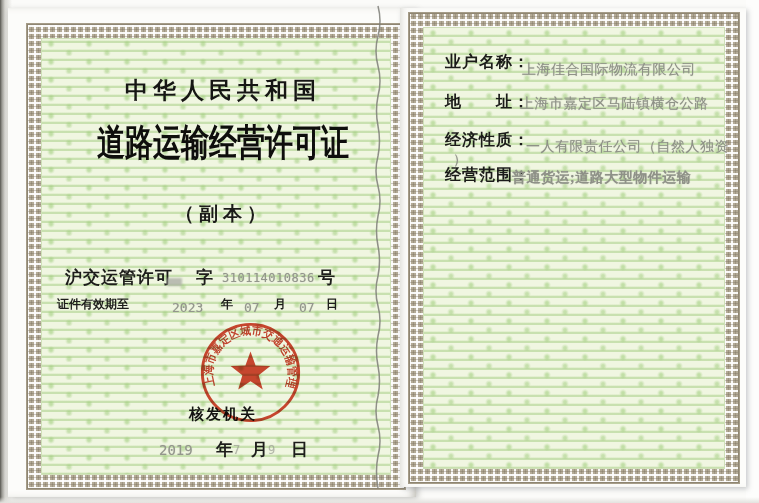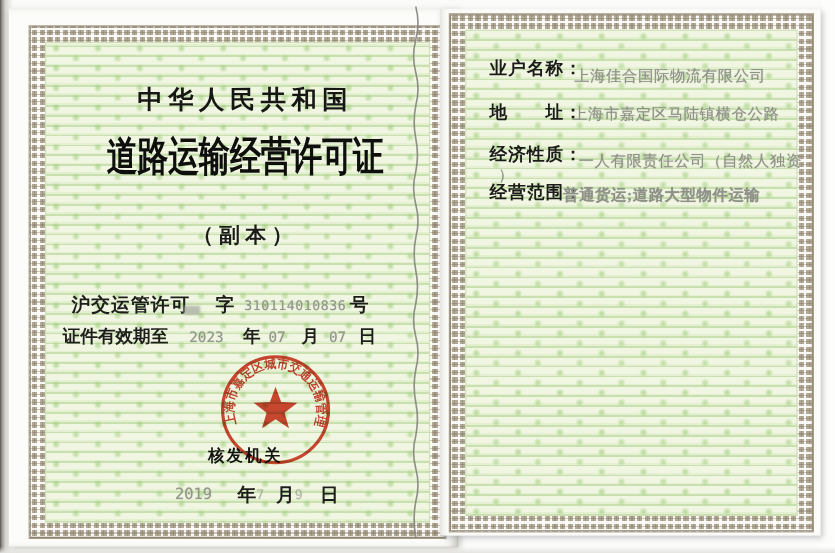--- a/index.html
+++ b/index.html
@@ -39,21 +39,21 @@
   .gry{color:#93968c;font-family:"DejaVu Sans Mono","Liberation Mono",monospace;
        text-shadow:0 0 1px rgba(148,151,141,.6);}
   .cl{position:absolute;left:14px;right:0;text-align:center;}
 
   .country{top:37px;font-size:23px;font-weight:700;letter-spacing:5px;color:#161614;}
   .doc-title{top:86px;font-size:28px;font-weight:900;letter-spacing:0px;color:#0e0e0c;}
   .doc-title span{display:inline-block;transform:scaleY(1.32);}
   .copy-type{top:163px;font-size:19px;font-weight:600;letter-spacing:5px;color:#1b1b19;}
 
   .lic-row{font-size:17px;font-weight:700;}
-  .val-row{font-size:16px;font-weight:600;}
+  .val-row{font-size:12px;font-weight:600;}
   .smudge{position:absolute;width:15px;height:8px;background:#a9aba3;filter:blur(1.2px);opacity:.75;}
 
   .issuer{top:367px;font-size:15px;font-weight:600;letter-spacing:2px;color:#141412;}
   .seal{position:absolute;left:155px;top:280px;width:109px;height:109px;
         mix-blend-mode:multiply;opacity:.93;}
 
   .faint{opacity:.65;}
 
   .fld-label{font-size:16px;font-weight:700;letter-spacing:1px;color:#1b1b19;}
   .fld-value{font-size:14px;color:#8e9187;letter-spacing:.5px;

